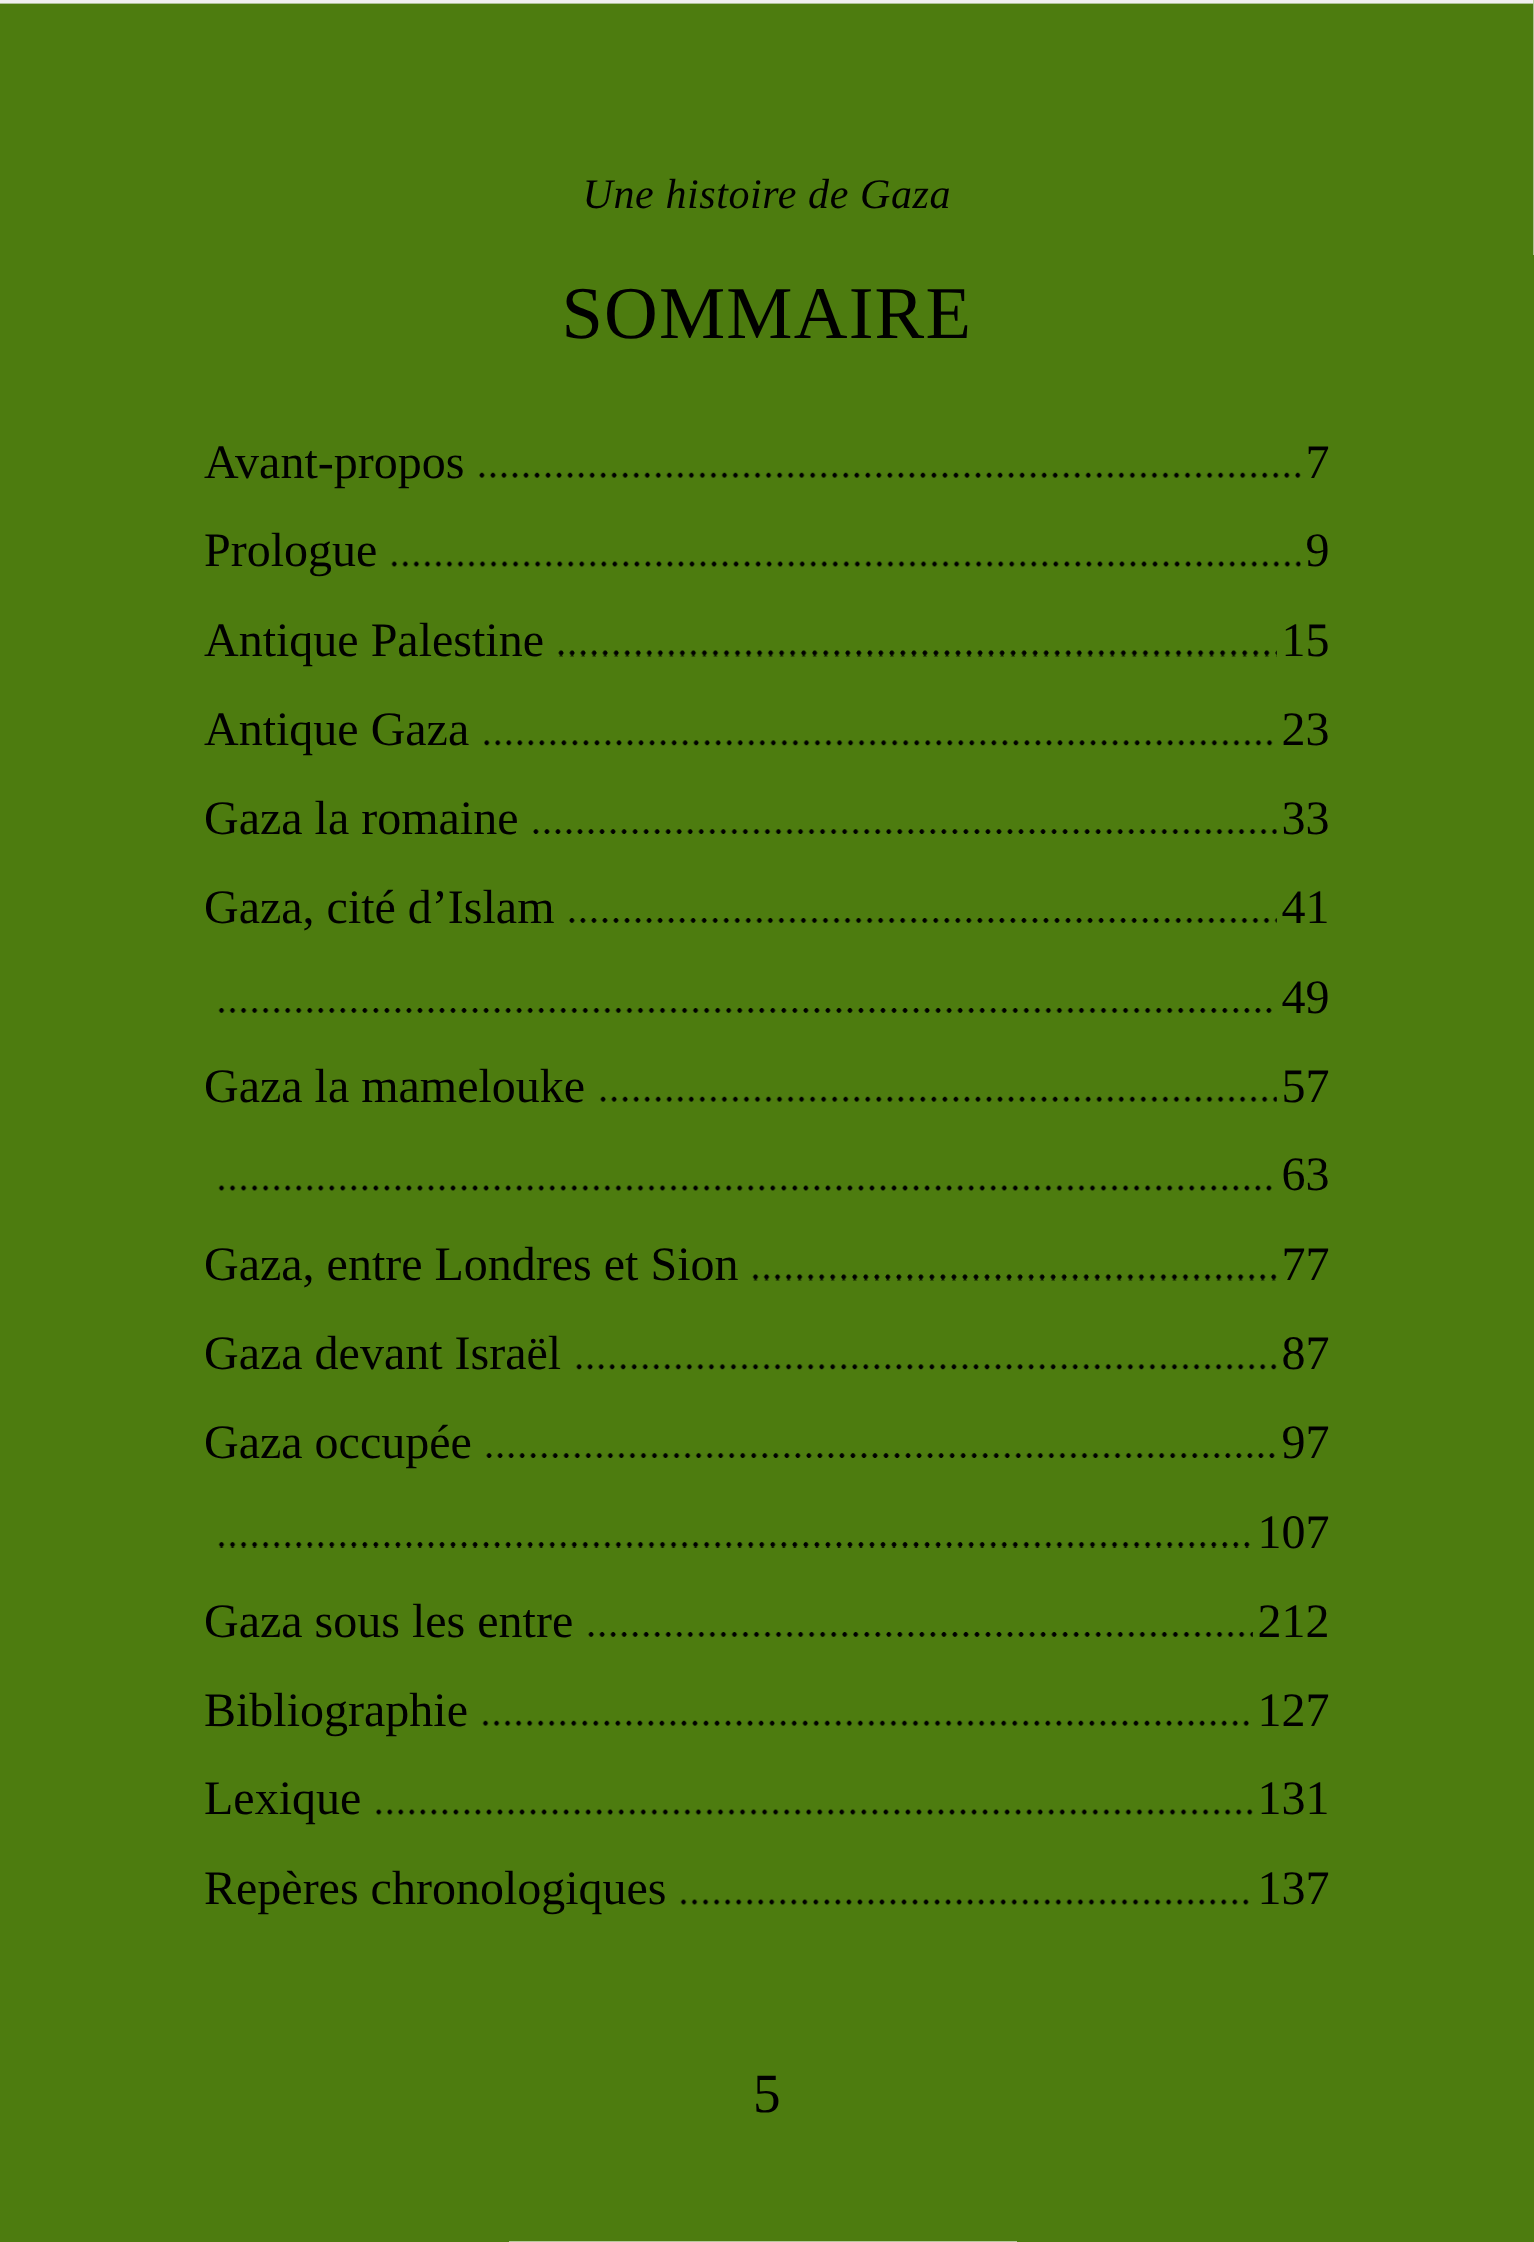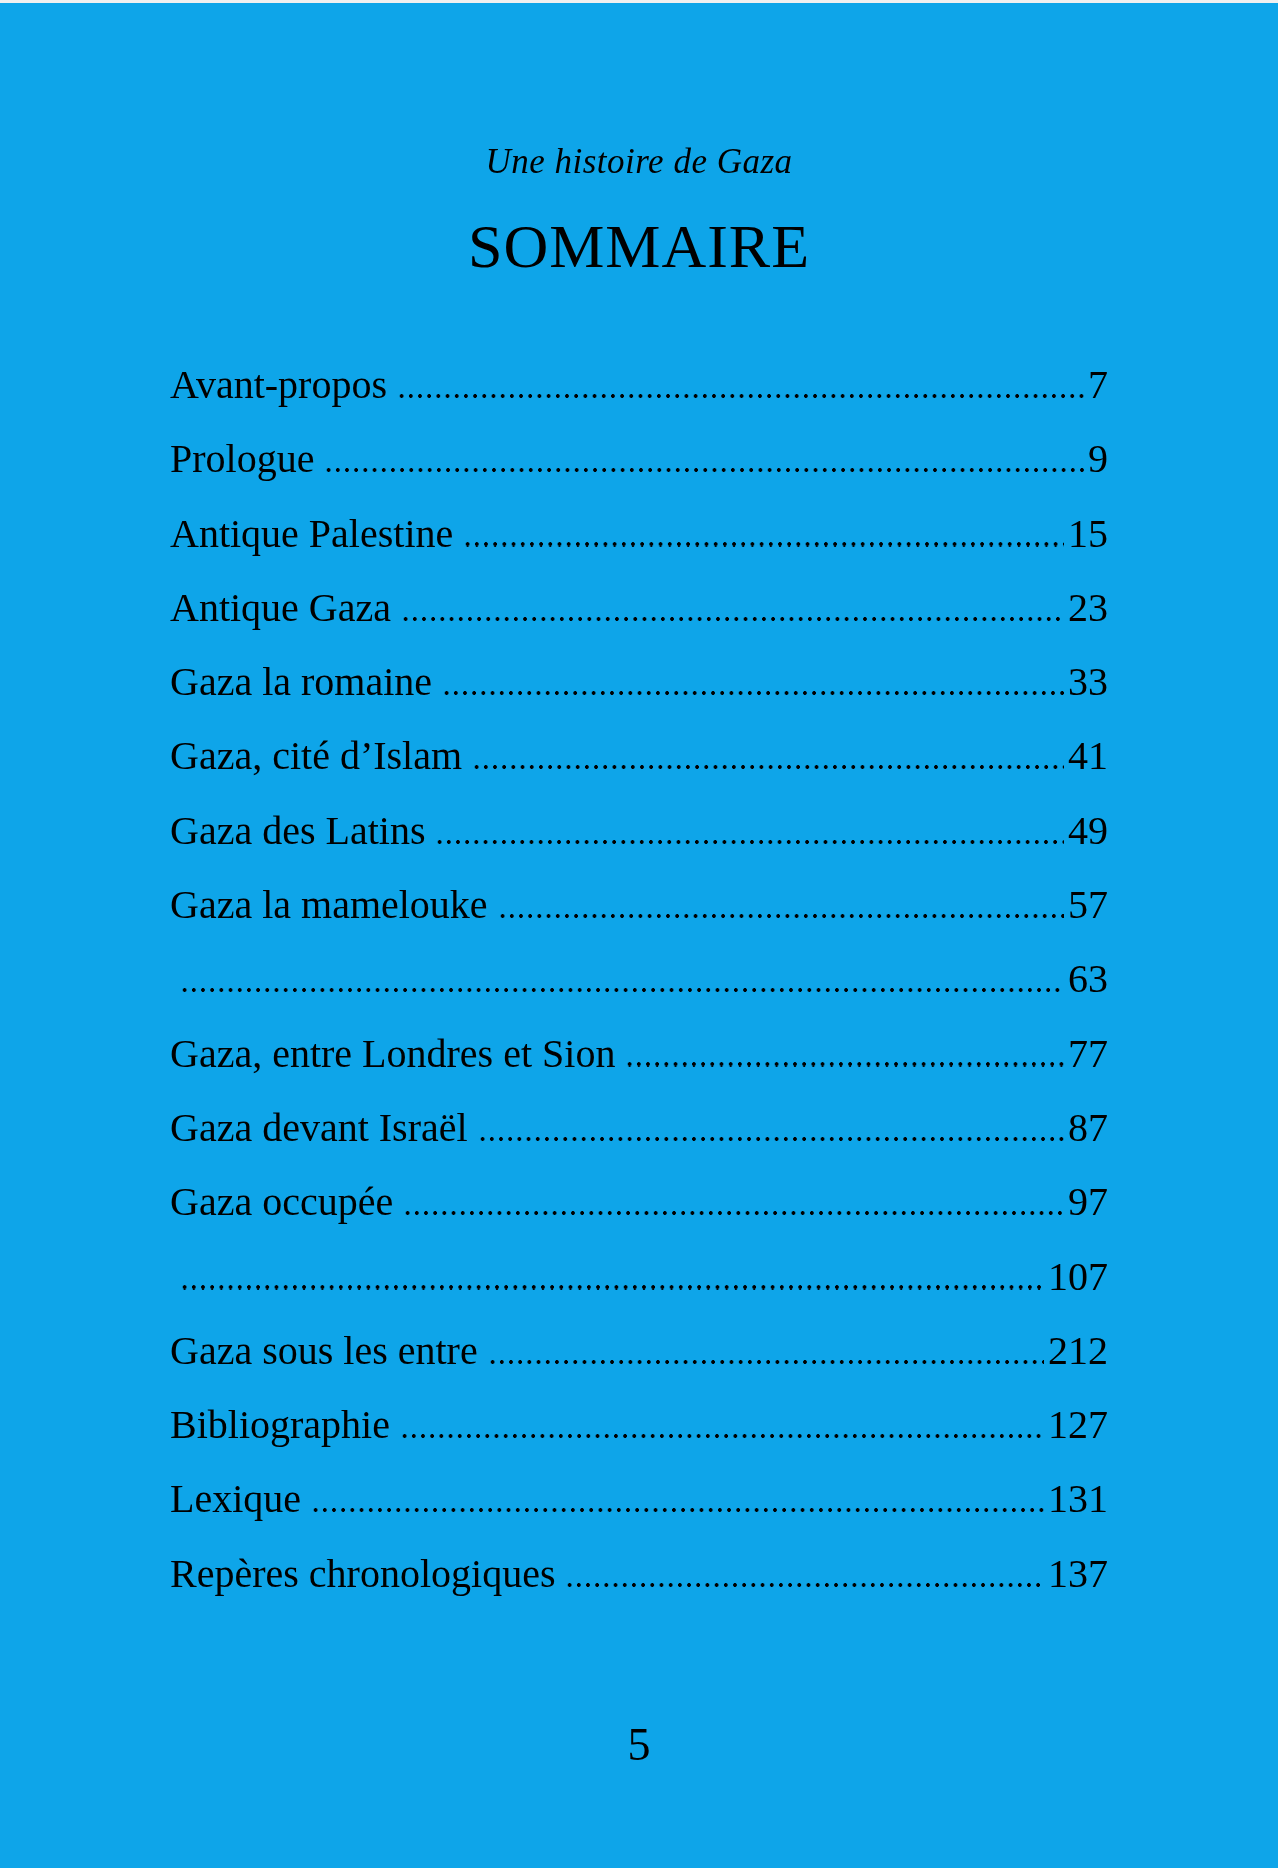--- a/index.html
+++ b/index.html
@@ -5,41 +5,41 @@
   html, body {
     margin: 0; padding: 0;
     width: 1278px; height: 1868px;
     background: #ffffff;
     font-family: "Liberation Serif", "DejaVu Serif", serif;
     color: #000000;
   }
   .page {
     position: relative;
     width: 1278px; height: 1868px;
-    background: #0ea5e9;
+    background: #4d7c0f;
     overflow: hidden;
   }
   .top-edge {
     position: absolute; top: 0; left: 0;
     width: 100%; height: 3px;
     background: #f0f0f0;
   }
   .running-header {
     position: absolute;
     top: 140px; left: 0; right: 0;
     text-align: center;
     font-style: italic;
     font-size: 35px;
     line-height: 44px;
     letter-spacing: 0.5px;
   }
   .title {
     position: absolute;
     top: 211px; left: 0; right: 0;
-    margin: 0;
+    margin: 16px;
     text-align: center;
     font-weight: 400;
     font-size: 62px;
     line-height: 70px;
     letter-spacing: 1px;
   }
   .toc {
     position: absolute;
     top: 348px;
     left: 170px;
@@ -115,21 +115,20 @@
       <span class="toc-page">33</span>
     </div>
 
     <div class="toc-row">
       <span class="toc-label">Gaza, cité d’Islam</span>
       <span class="toc-leader"></span>
       <span class="toc-page">41</span>
     </div>
 
     <div class="toc-row">
-      <span class="toc-label">Gaza des Latins</span>
       <span class="toc-leader"></span>
       <span class="toc-page">49</span>
     </div>
 
     <div class="toc-row">
       <span class="toc-label">Gaza la mamelouke</span>
       <span class="toc-leader"></span>
       <span class="toc-page">57</span>
     </div>
 

